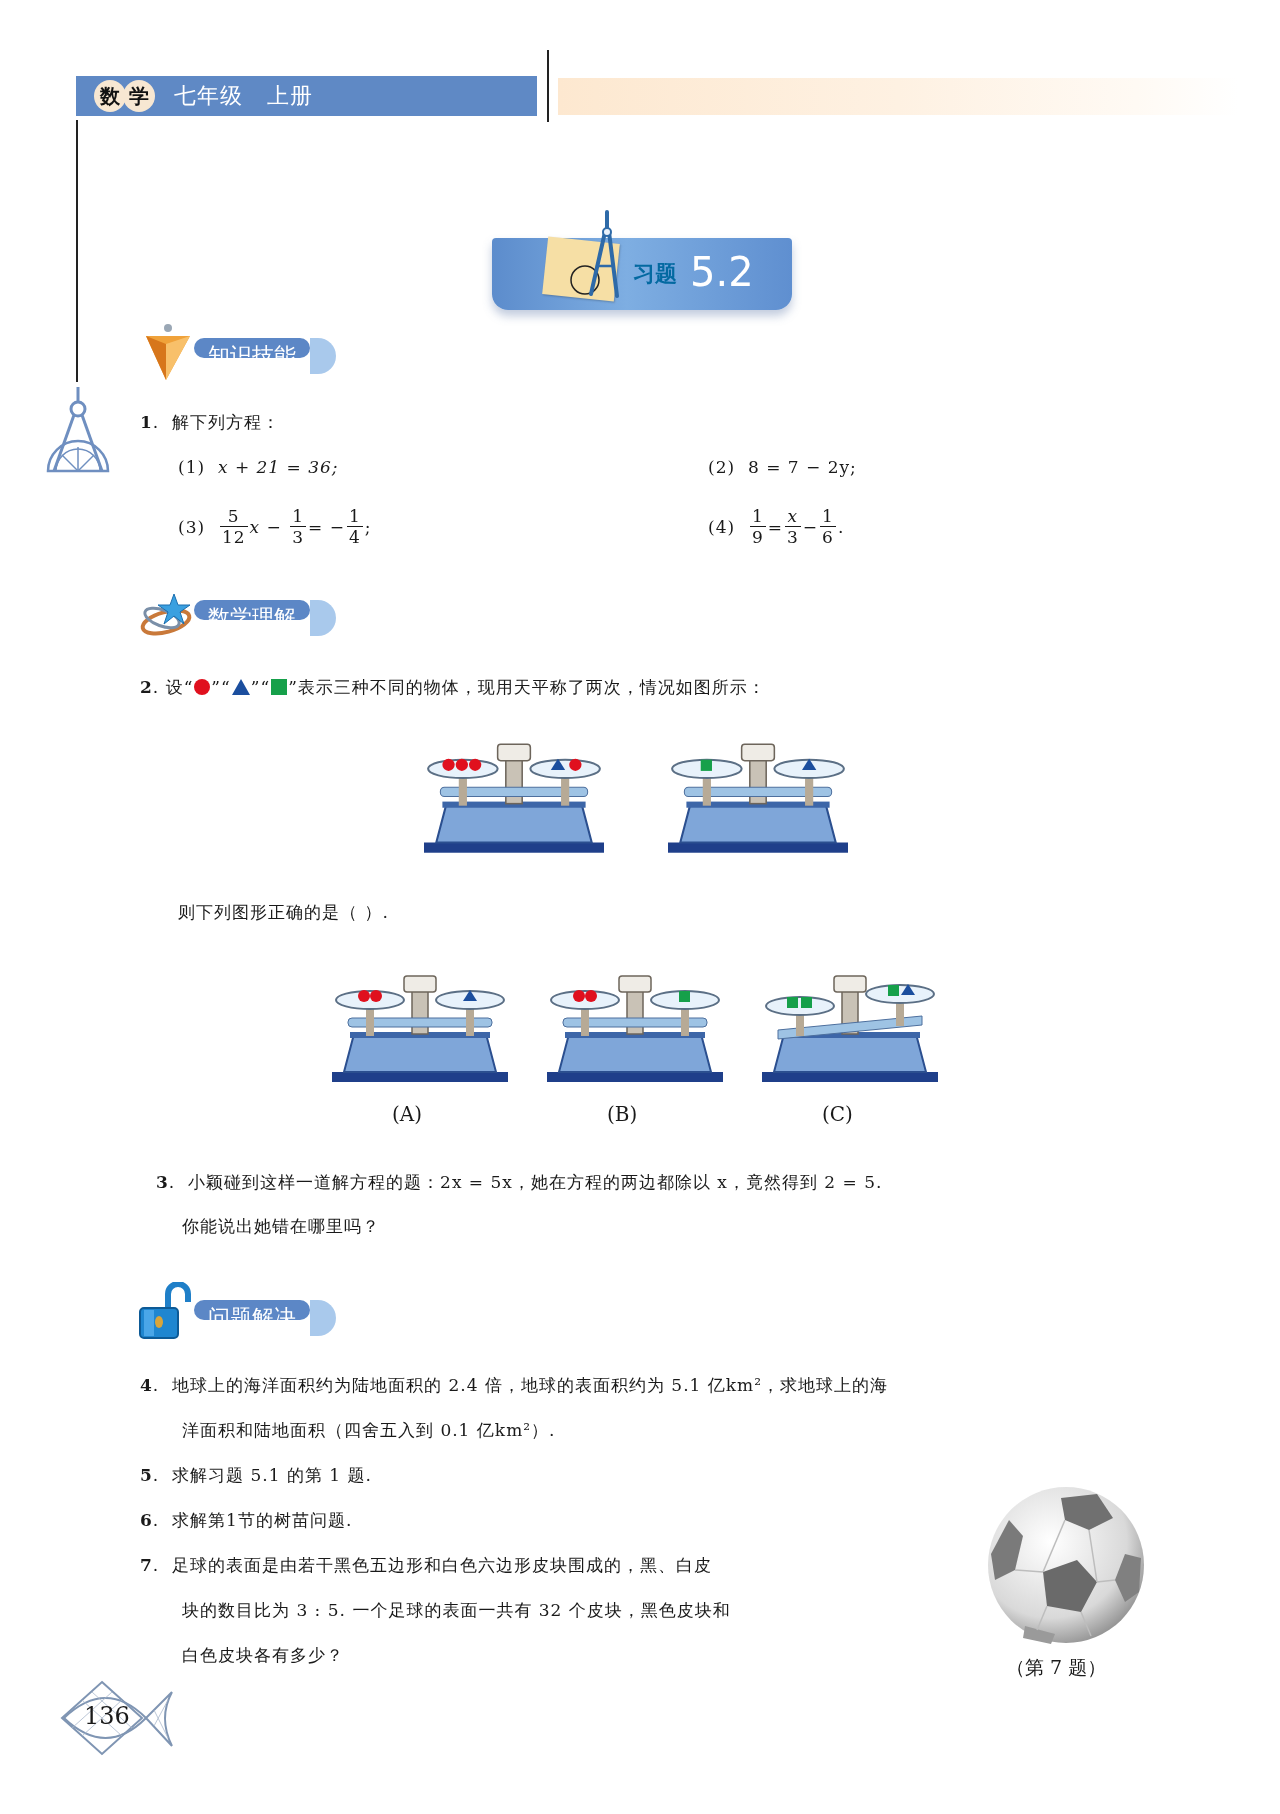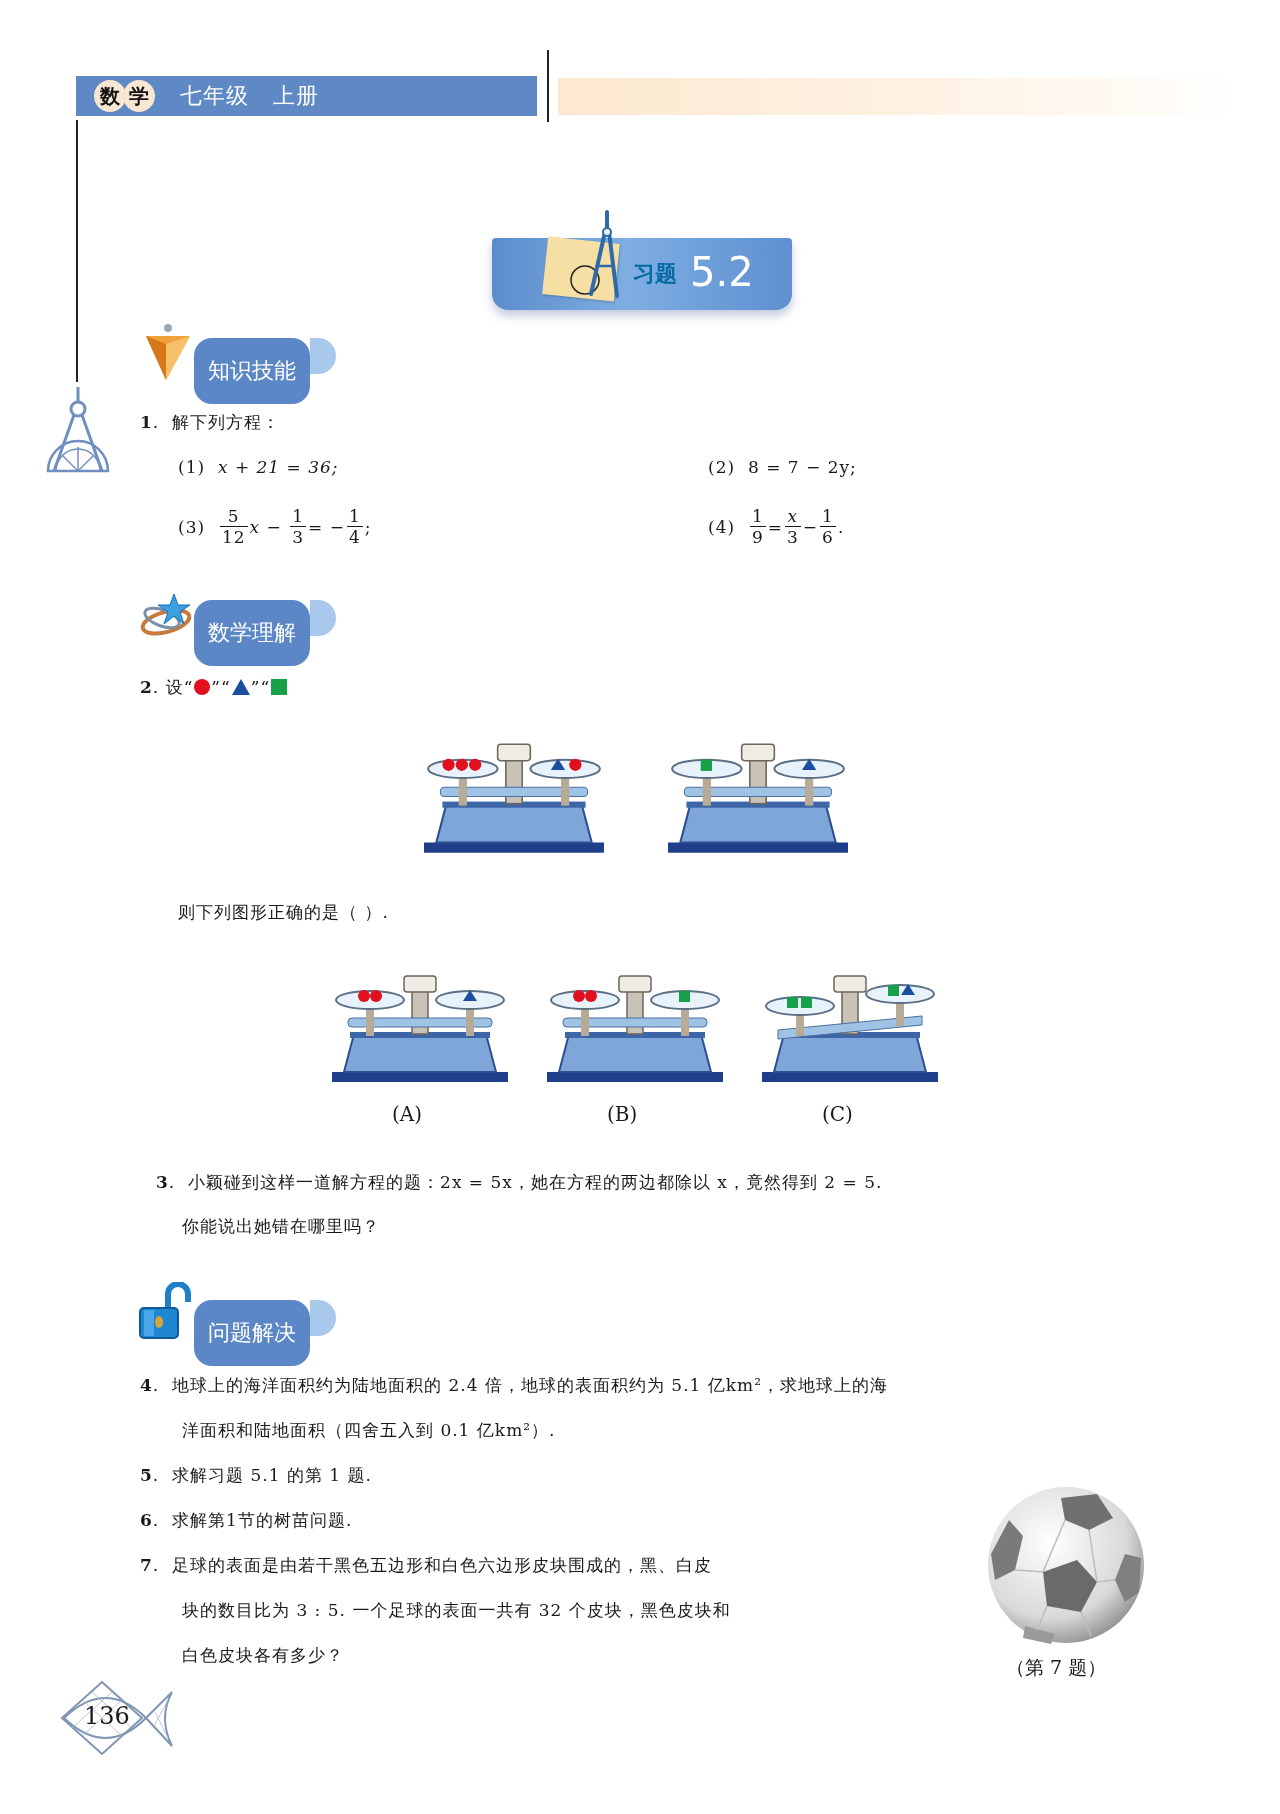--- a/index.html
+++ b/index.html
@@ -4,35 +4,35 @@
 <style>
   html, body { margin:0; padding:0; background:#ffffff; }
   body { width:1280px; height:1814px; position:relative; overflow:hidden;
          font-family:"DejaVu Serif", "Liberation Serif", serif; color:#1a1a1a; }
   .abs { position:absolute; }
   
   .hdr-bar { left:76px; top:76px; width:461px; height:40px; background:#5f89c5; }
   .hdr-logo { left:94px; top:80px; height:32px; display:flex; }
   .hdr-logo span { width:32px; height:32px; border-radius:50%; background:#f7e7d2;
          font-family:"DejaVu Sans", sans-serif; font-weight:bold; font-size:20px; line-height:32px; text-align:center; color:#111; margin-right:-3px; }
-  .hdr-text { left:180px; top:80px; font-family:"DejaVu Sans", sans-serif; font-size:22px; color:#ffffff; line-height:32px; letter-spacing:1px; white-space:pre; }
+  .hdr-text { left:174px; top:80px; font-family:"DejaVu Sans", sans-serif; font-size:22px; color:#ffffff; line-height:32px; letter-spacing:1px; white-space:pre; }
   .vline-top { left:547px; top:50px; width:2px; height:72px; background:#222; }
   .hdr-cream { left:558px; top:78px; width:680px; height:37px;
          background:linear-gradient(90deg,#fde8d0 0%,#fef1e2 50%,#fffaf4 85%,#ffffff 100%); }
   .vline-left { left:76px; top:120px; width:2px; height:262px; background:#222; }
   
   .badge { left:492px; top:238px; width:300px; height:72px; border-radius:4px 4px 16px 16px;
           background:linear-gradient(90deg,#5c8ccc 0%,#7eaee2 45%,#5f8fd0 100%);
           box-shadow:0 6px 10px rgba(80,110,160,0.35); }
   .badge-note { left:545px; top:240px; width:72px; height:58px; background:#f6dfa5; transform:rotate(6deg); box-shadow:1px 1px 2px rgba(0,0,0,.2); }
   .badge-label { left:633px; top:250px; color:#0369a1; font-family:"DejaVu Sans", sans-serif; font-weight:bold; font-size:22px; line-height:48px; }
   .badge-num { left:690px; top:244px; color:#fff; font-family:"DejaVu Sans", sans-serif; font-size:40px; line-height:56px; }
   
-  .pill { height:36px; border-radius:18px; background:#5c87c6; color:#fff;
-          font-family:"DejaVu Sans", sans-serif; font-size:22px; line-height:36px; padding:15px 14px; }
+  .pill { height:20px; border-radius:18px; background:#5c87c6; color:#fff;
+          font-family:"DejaVu Sans", sans-serif; font-size:22px; line-height:36px; padding:0 14px; }
   .pill-tail { height:36px; width:26px; border-radius:0 18px 18px 0; background:#a9c9ec; }
   
   .q { font-size:17px; line-height:30px; white-space:nowrap; letter-spacing:1px; }
   .qn { font-weight:bold; }
   .frac { display:inline-block; vertical-align:middle; text-align:center; line-height:20px; margin:0 2px; }
   .frac .n { display:block; border-bottom:1.5px solid #1a1a1a; padding:0 2px; }
   .frac .d { display:block; padding:0 2px; }
   i.v { font-style:italic; }
   .opt-label { font-size:20px; }
   .caption { font-size:19px; }
@@ -158,20 +158,21 @@
       <circle cx="9" cy="9" r="8" fill="#e0101e"></circle>
     </svg>
   <span>”“</span>
   <svg width="20" height="18">
       <polygon points="10,1 19,17 1,17" fill="#1b4e9e"></polygon>
     </svg>
   <span>”“</span>
   <svg width="18" height="18">
       <rect x="1" y="1" width="16" height="16" fill="#16a04a"></rect>
     </svg>
+  <span>”表示三种不同的物体，现用天平称了两次，情况如图所示：</span>
 </div>
 
 <svg width="0" height="0" style="position:absolute">
   <defs>
     <g id="scale-base">
       <rect x="0" y="100" width="176" height="10" fill="#1f3f8a"></rect>
       <polygon points="12,100 164,100 154,62 22,62" fill="#7fa6d9" stroke="#2b4f8f" stroke-width="2"></polygon>
       <rect x="18" y="60" width="140" height="6" fill="#3d66a8"></rect>
       <rect x="80" y="10" width="16" height="52" fill="#c9c2b6" stroke="#6d655b" stroke-width="1.5"></rect>
       <rect x="72" y="4" width="32" height="16" rx="3" fill="#efece6" stroke="#6d655b" stroke-width="1.5"></rect>

